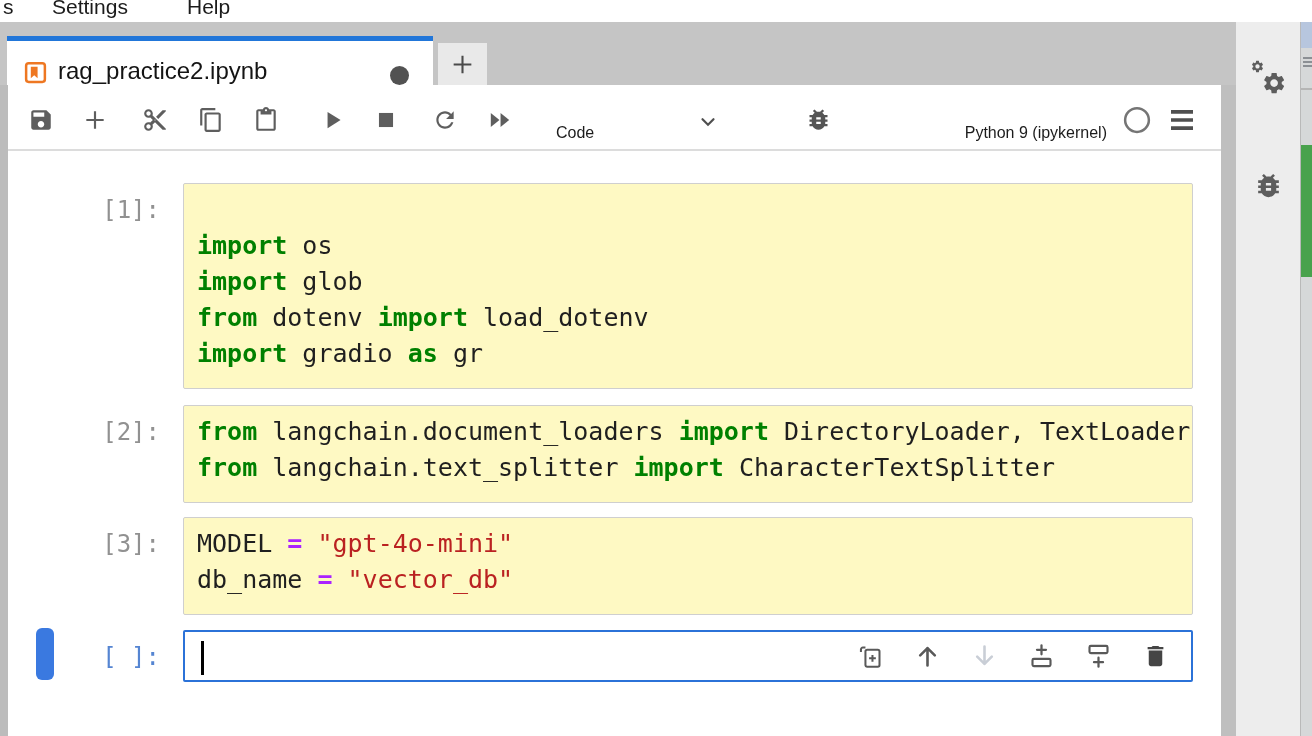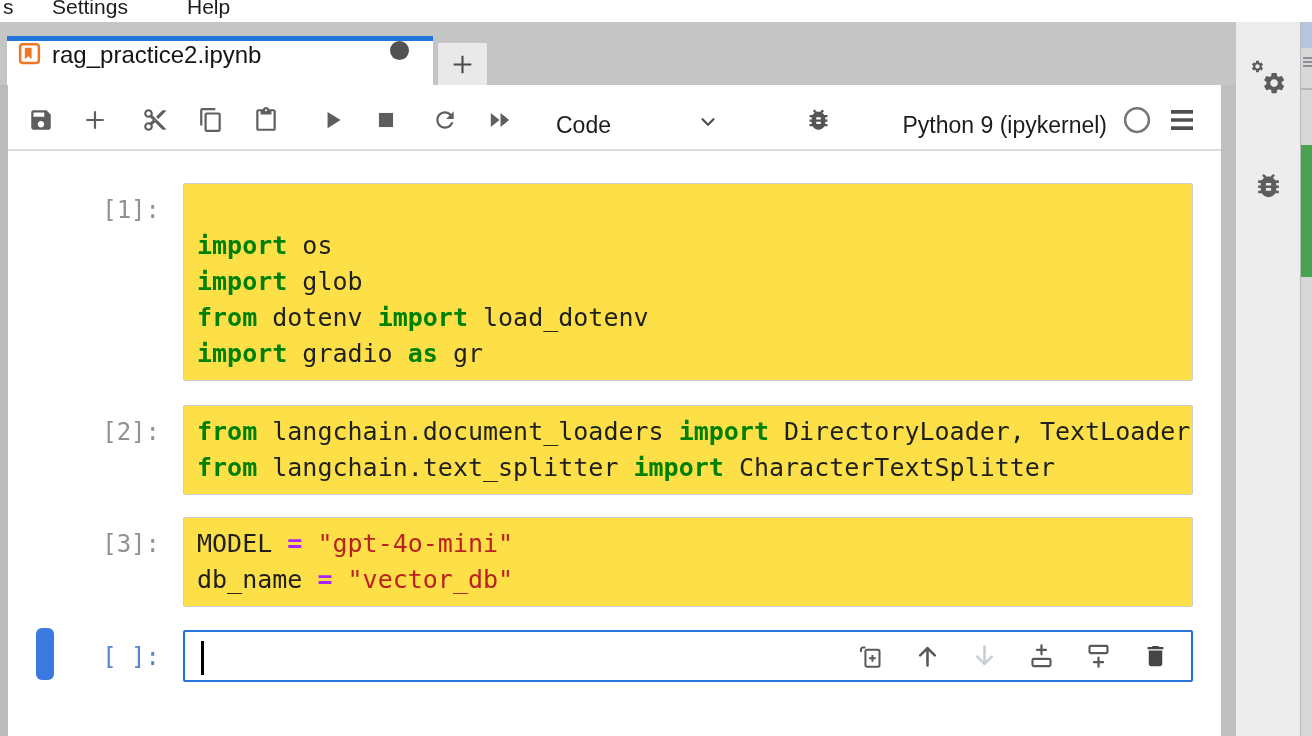--- a/index.html
+++ b/index.html
@@ -10,52 +10,52 @@
   }
   .abs{position:absolute}
 
   
   .menubar{left:0;top:0;width:1312px;height:22px;background:#fff;overflow:hidden;z-index:5}
   .menu-item{position:absolute;top:-7px;font-size:21px;line-height:28px;color:#1b1b1b}
 
   
   .tabbar{left:0;top:22px;width:1236px;height:63px;background:#c5c5c5;z-index:4}
   .doc-tab{position:absolute;left:7px;top:14px;width:426px;height:49px;background:#ffffff;
-    border-top:5px solid #2176d9;box-sizing:border-box;display:flex;align-items:flex-start;padding-left:10px}
+    border-top:5px solid #2176d9;box-sizing:border-box;display:flex;align-items:flex-end;padding-left:16px}
   .doc-tab .title{font-size:24px;color:#141414;margin-left:10px;white-space:nowrap}
   .dirty-dot{width:19px;height:19px;border-radius:50%;background:#525252;margin-left:auto;margin-right:24px;flex:0 0 auto}
   .new-tab{position:absolute;left:438px;top:21px;width:49px;height:42px;background:#e9e9e9;
     display:flex;align-items:center;justify-content:center;color:#4a4a4a}
 
   
   .nbtoolbar{left:8px;top:85px;width:1213px;height:66px;background:#fff;border-bottom:2px solid #dcdcdc;box-sizing:border-box;z-index:3}
   .tb-icn{position:absolute;top:22px;width:26px;height:26px;color:#5e5e5e}
   .tb-icn svg,.icn svg{width:100%;height:100%;display:block}
-  .tb-label{position:absolute;top:8px;height:64px;display:flex;align-items:center;font-size:23px;color:#1c1c1c;white-space:nowrap}
+  .tb-label{position:absolute;top:16px;height:64px;display:flex;align-items:center;font-size:16px;color:#1c1c1c;white-space:nowrap}
 
   
   .leftstrip{left:0;top:85px;width:8px;height:651px;background:#bcbcbc}
   .divider-v{left:1221px;top:22px;width:15px;height:714px;background:#bfbfbf}
   .rightbar{left:1236px;top:22px;width:64px;height:714px;background:#ededed}
   .rightbar .icn{position:absolute;color:#5d5d5d}
 
   .edgestrip{left:1300px;top:0;width:12px;height:736px;background:#d6d8d9;border-left:1px solid #b9b9b9;box-sizing:border-box}
   .edge-blue{position:absolute;left:0;top:3px;width:12px;height:45px;background:#b7c6de}
   .edge-glyph{position:absolute;left:2px;top:55px;width:9px;height:13px;color:#8b8f94}
   .edge-glyph i{display:block;height:2px;background:currentColor;margin:2px 0}
   .edge-line{position:absolute;left:0;top:88px;width:12px;height:2px;background:#b5b5b5}
   .edge-green{position:absolute;left:0;top:145px;width:12px;height:132px;background:#49a24d}
 
   #cells-host{left:8px;top:151px;width:1213px;height:585px;background:#fff}
   .prompt{position:absolute;left:0;width:152px;text-align:right;
     font:24px/36px "DejaVu Sans Mono",monospace;color:#919191;white-space:pre}
   .prompt.active{color:#5585d2}
   .cell-editor{position:absolute;left:175px;width:1010px;box-sizing:border-box;
-    background:#fde047;border:1.5px solid #cfcfcf;border-radius:2px;
-    padding:8px 0 8px 13px;overflow:hidden;white-space:pre;
+    background:#fef9c3;border:1.5px solid #cfcfcf;border-radius:2px;
+    padding:8px 0 16px 13px;overflow:hidden;white-space:pre;
     font:25px/36px "DejaVu Sans Mono",monospace;color:#1f1f1f}
   .cell-editor.active{background:#fff;border:2.5px solid #2b72d8;padding:6px 0 6px 13px;position:absolute}
   .tok-kw{color:#008000;font-weight:bold}
   .tok-op{color:#AA22FF;font-weight:bold}
   .tok-str{color:#BA2121}
   .codeline{height:36px}
   .caret{position:absolute;left:16px;top:9px;width:2.5px;height:34px;background:#000}
   .active-bar{position:absolute;left:28px;top:477px;width:18px;height:52px;border-radius:6px;background:#3a79e0}
 
   .cell-hover-toolbar{position:absolute;right:22px;top:50%;transform:translateY(-50%);

